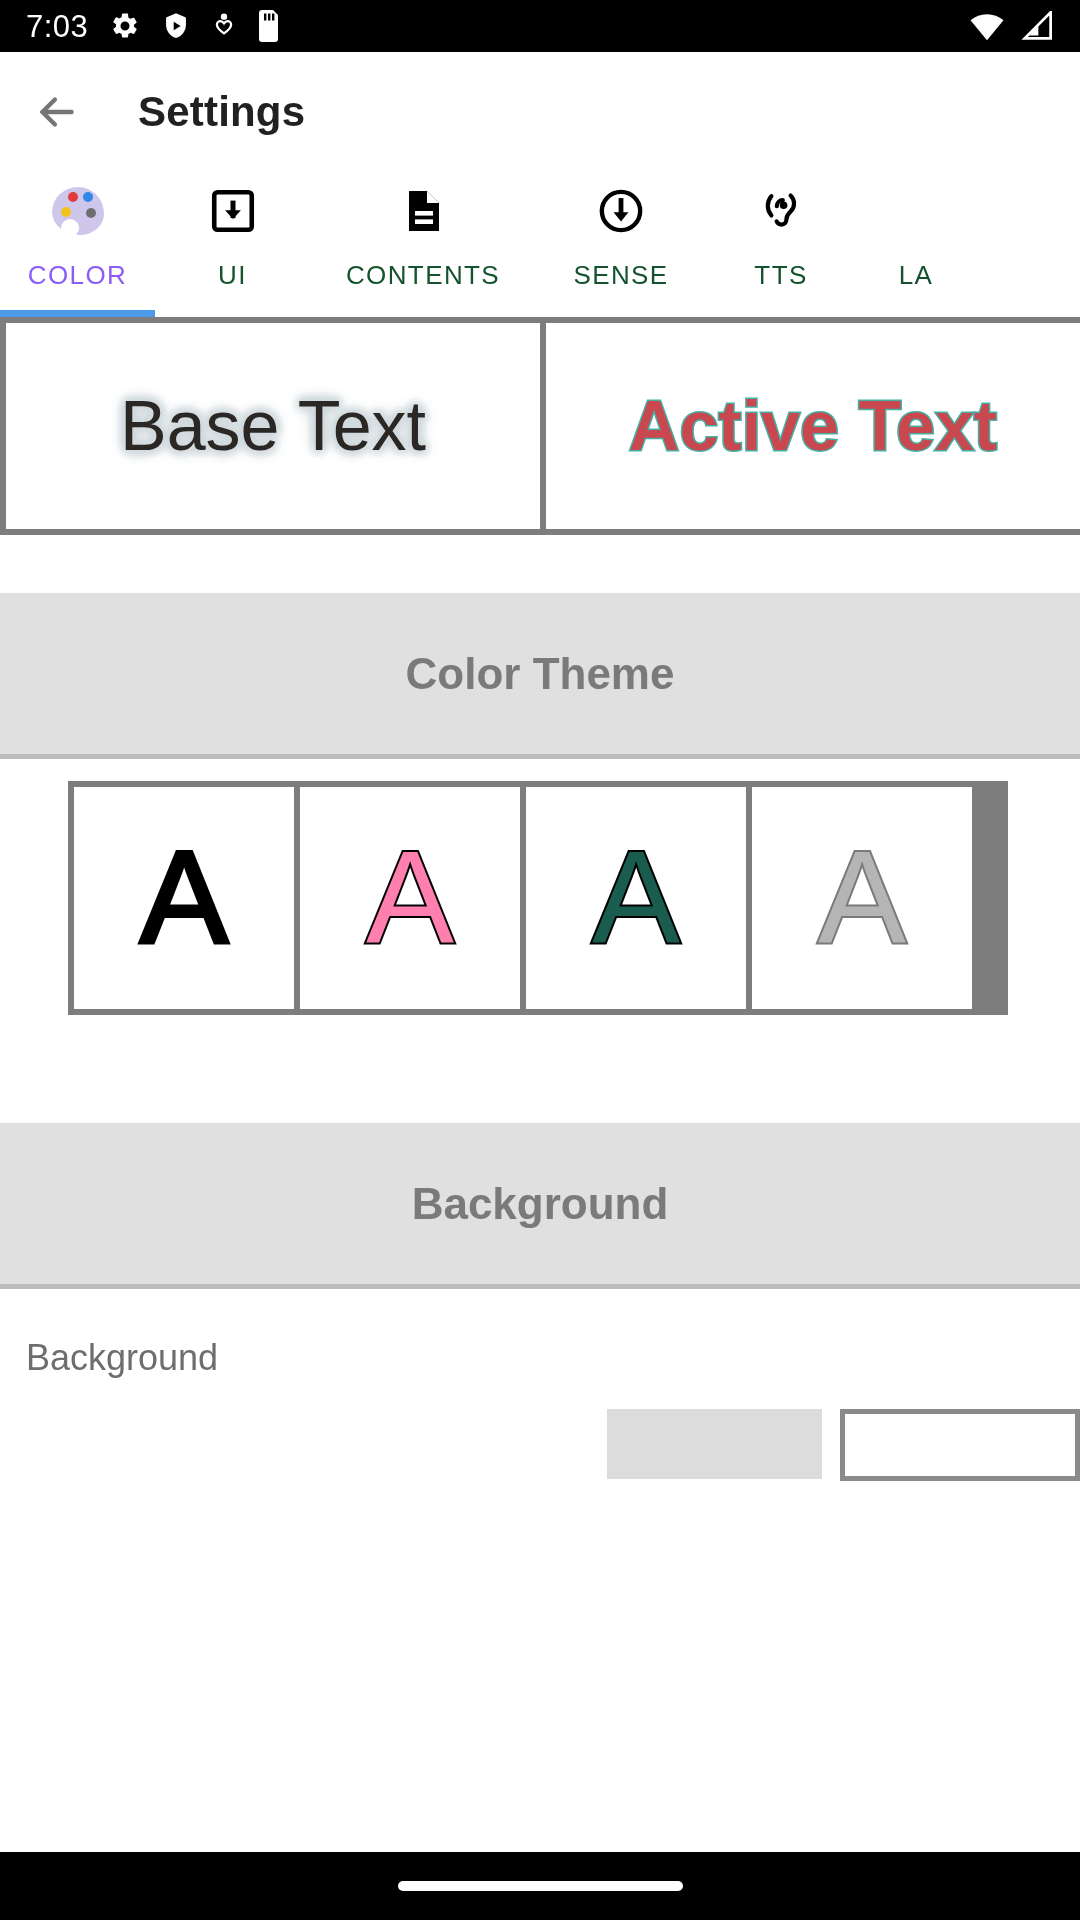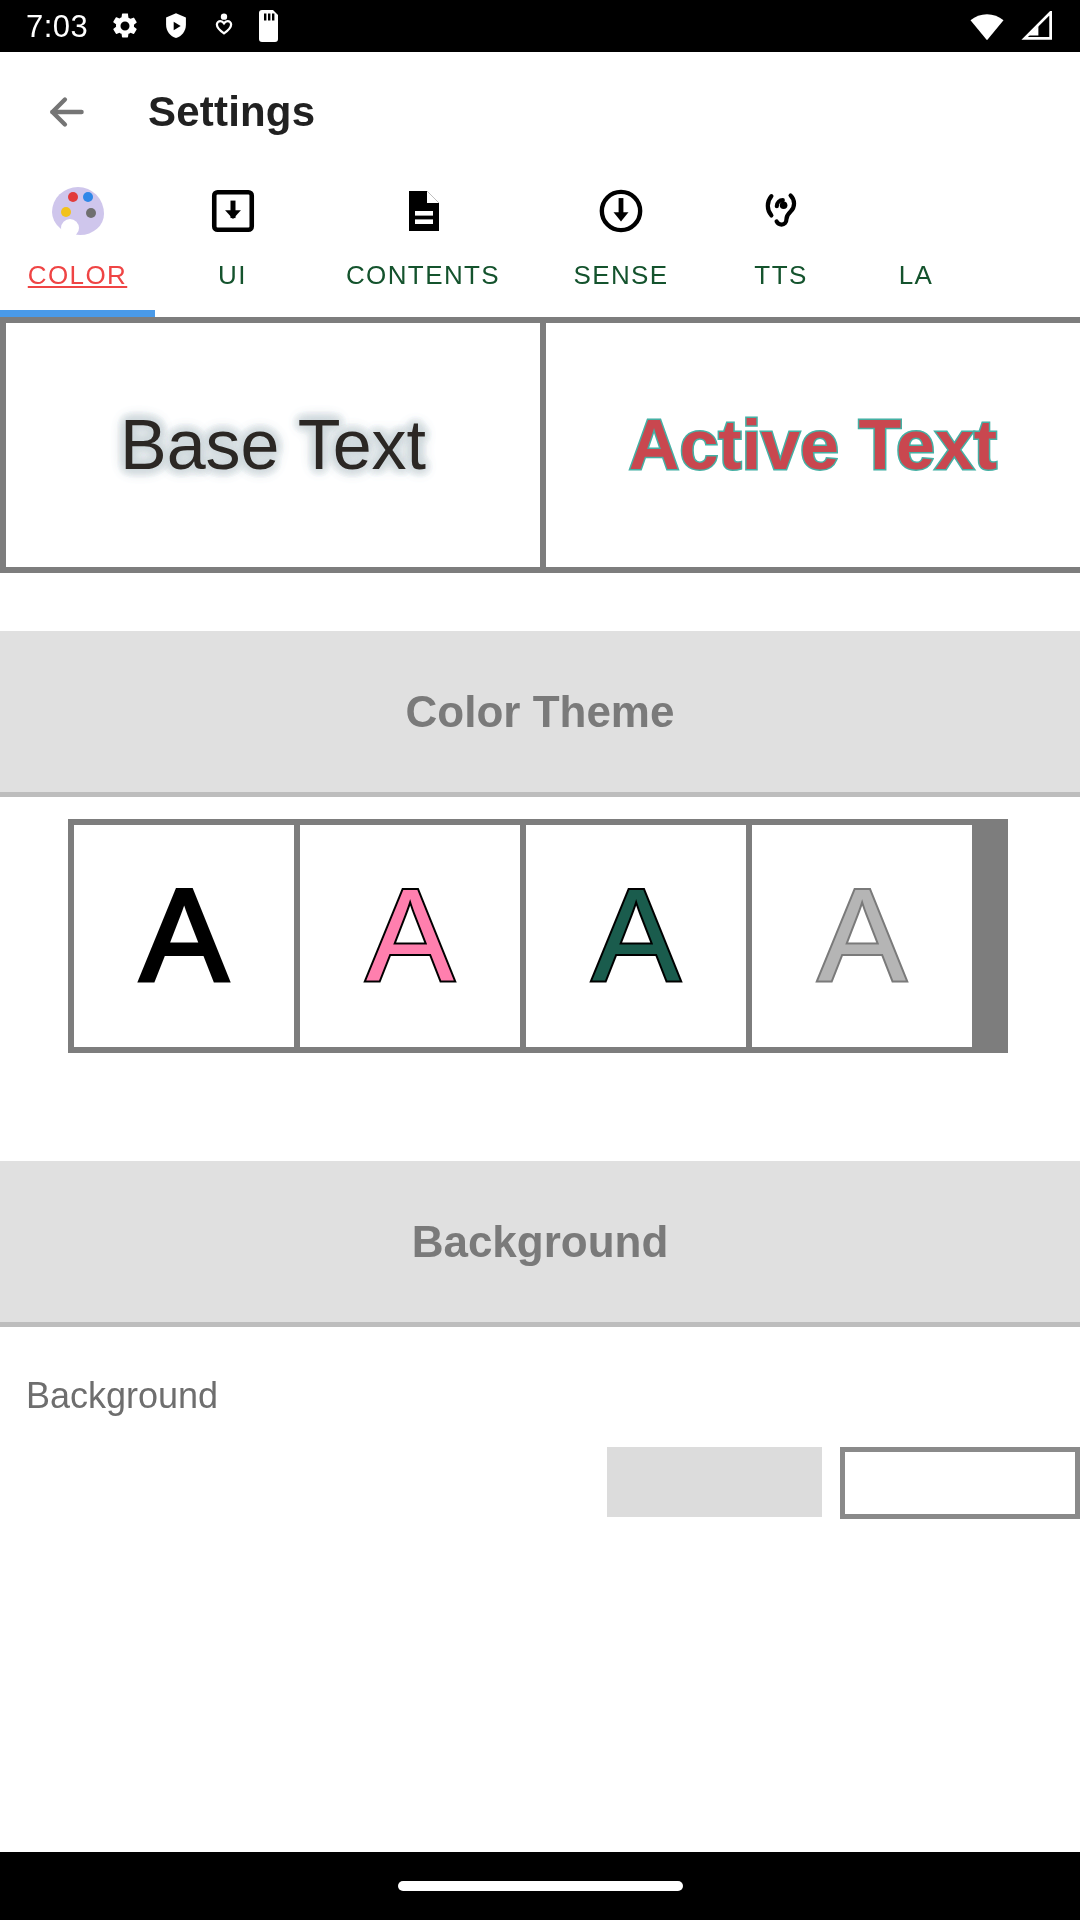--- a/index.html
+++ b/index.html
@@ -15,42 +15,42 @@
   .statusbar{
     height:52px; background:#000000; color:#ffffff;
     display:flex; align-items:center; padding:0 26px;
   }
   .sb-clock{ font-size:31px; letter-spacing:.5px; line-height:1; }
   .sb-left{ display:flex; align-items:center; gap:22px; }
   .sb-right{ margin-left:auto; display:flex; align-items:center; gap:14px; }
   .sb-ico{ display:block; }
 
   
-  .appbar{ height:120px; display:flex; align-items:center; padding-left:30px; background:#fff; }
+  .appbar{ height:120px; display:flex; align-items:center; padding-left:20px; background:#fff; }
   .back-btn{ width:74px; height:74px; display:flex; align-items:center; justify-content:center; }
   .appbar-title{ font-size:42px; font-weight:700; color:#212121; margin-left:44px; letter-spacing:.2px; }
 
   
   .tabbar{ position:relative; height:145px; background:#fff; display:flex; align-items:flex-start;
            padding-top:8px; overflow:hidden; }
   .tab{ flex:0 0 auto; display:flex; flex-direction:column; align-items:center; justify-content:flex-start; }
   .tab-icon{ height:62px; display:flex; align-items:center; justify-content:center; }
   .tab-label{ margin-top:18px; font-size:26px; font-weight:500; color:#14532d; letter-spacing:1.4px; white-space:nowrap; }
-  .tab.active .tab-label{ color:#ef4444;text-decoration:underline; }
+  .tab.active .tab-label{ color:#8b5cf6; }
   .tab-indicator{ position:absolute; left:0; bottom:0; height:7px; width:155px; background:#4a9ae8; }
 
   
   .palette{ position:relative; width:52px; height:48px; }
   .palette-body{ position:absolute; inset:0; background:#cfc6ec; border-radius:50% 50% 46% 54% / 52% 56% 44% 48%; }
   .palette-notch{ position:absolute; left:9px; bottom:-2px; width:18px; height:18px; background:#ffffff;
                   border-radius:50%; }
   .pdot{ position:absolute; width:10px; height:10px; border-radius:50%; }
 
   
-  .preview-row{ display:flex; border-top:6px solid #7d7d7d; border-bottom:6px solid #7d7d7d; background:#7d7d7d; gap:6px; height:256px; }
+  .preview-row{ display:flex; border-top:6px solid #7d7d7d; border-bottom:6px solid #7d7d7d; background:#7d7d7d; gap:6px; height:218px; }
   .pcard{ flex:1; background:#ffffff; display:flex; align-items:center; justify-content:center; overflow:hidden; }
   .pcard:first-child{ margin-left:6px; }
   .pcard:last-child{ margin-right:0px; }
   .base-text{
     font-size:70px; font-weight:400; color:#2b2724; white-space:nowrap;
     text-shadow:
       0 0 10px #cfd8dc, 0 0 10px #cfd8dc, 0 0 10px #cfd8dc, 0 0 10px #cfd8dc,
       0 0 16px #cfd8dc, 0 0 16px #cfd8dc;
   }
   .active-text{

